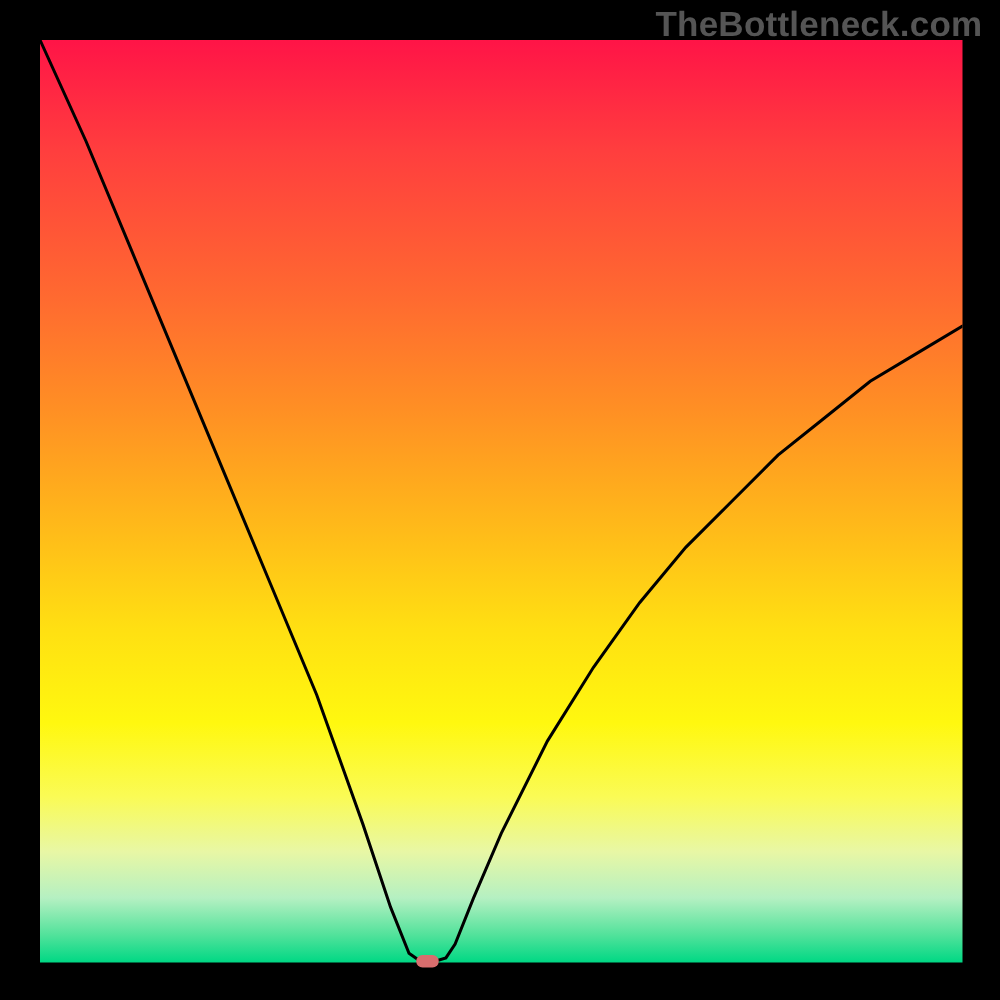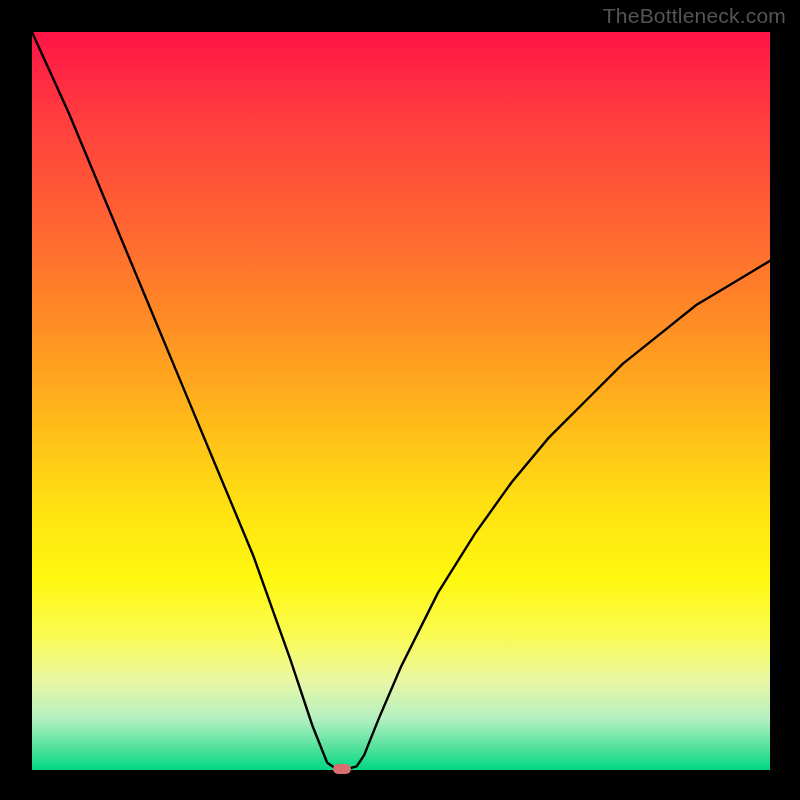--- a/index.html
+++ b/index.html
@@ -9,22 +9,22 @@
     background: #000000;
     position: relative;
     font-family: Arial, Helvetica, sans-serif;
     overflow: hidden;
   }
   .watermark {
     position: absolute;
     top: 4px;
     right: 14px;
     color: #555555;
-    font-size: 21px;
-    font-weight: 400;
+    font-size: 28px;
+    font-weight: 700;
     letter-spacing: 0.2px;
     z-index: 10;
   }
   .plot-area {
     position: absolute;
     left: 32px;
     top: 32px;
     width: 738px;
     height: 738px;
     background: linear-gradient(to bottom,

